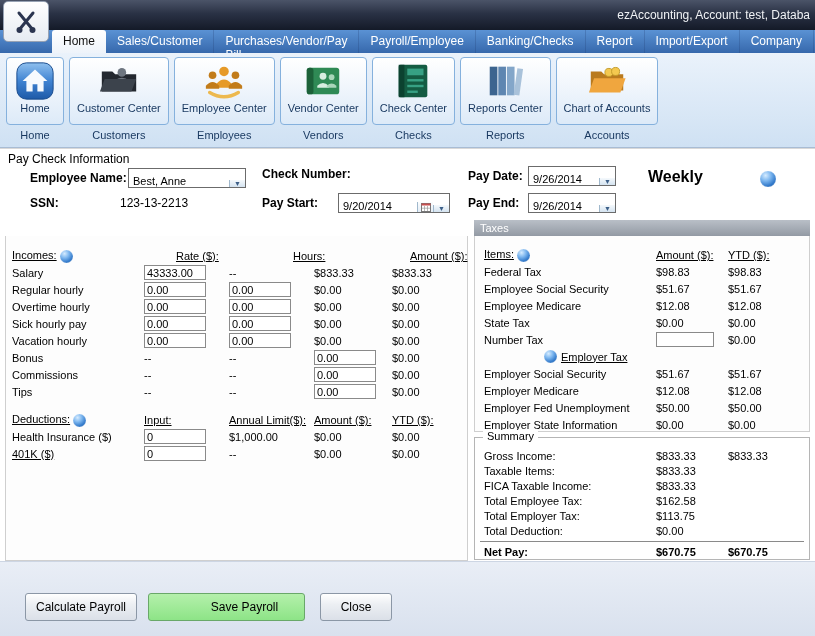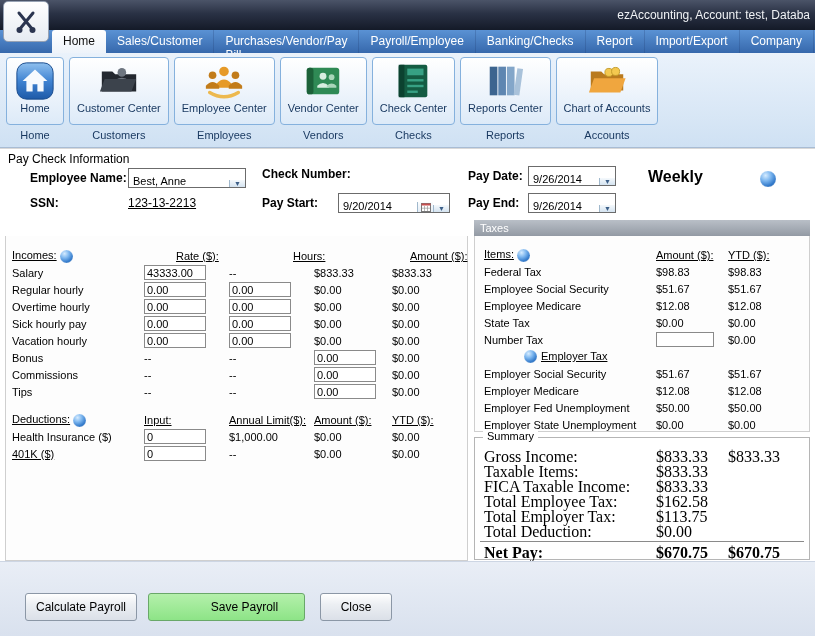--- a/index.html
+++ b/index.html
@@ -63,23 +63,23 @@
     border:1px solid #b5b5b5; background:#fff; }
   .summary-legend { position:absolute; top:-8px; left:8px; background:#fff; padding:0 4px; font-size:11px; }
 
   .irow { display:grid; grid-template-columns:132px 85px 85px 78px 1fr; align-items:center;
     height:17px; padding-left:6px; font-size:11px; color:#000; }
   .irow.hdr { height:16px; margin-top:12px;gap:32px; }
   .irow.hdr2 { height:16px; margin-top:12px; }
   .trow { display:grid; grid-template-columns:172px 72px 1fr; align-items:center;
     height:17px; padding-left:9px; font-size:11px; color:#000; }
   .trow.hdr { height:16px; margin-top:11px; }
-  .emp-hdr-inner { grid-column:1 / 4; margin-left:40px; display:flex; align-items:flex-start; gap:4px; }
+  .emp-hdr-inner { grid-column:1 / 4; margin-left:60px; display:flex; align-items:center; gap:4px; }
   .srow { display:grid; grid-template-columns:172px 72px 1fr; align-items:center;
-    height:15px; padding-left:9px; font-size:16px; color:#000;font-family:Liberation Serif, serif; }
+    height:15px; padding-left:9px; font-size:11px; color:#000; }
   .srow.first { margin-top:10px; }
   .srow.bold { font-weight:bold; }
   .sep { border-top:1px solid #8a8a8a; margin:3px 5px 2px 5px; }
   .u { text-decoration:underline; }
   .cell { white-space:nowrap; }
 
   .tbx { width:62px; height:15px; border:1px solid #8a8a8a; font-size:11px; font-family:inherit;
     padding:0 2px; background:#fff; }
   .tbx.wide { width:58px; }
 
@@ -246,21 +246,21 @@
     <span class="flabel" style="left:468px; top:20px;">Pay Date:</span>
     <div class="dropdown" style="left:528px; top:17px; width:88px;">
       <span class="dd-text">9/26/2014</span>
       <span class="dd-btn">▼</span>
     </div>
 
     <span class="weekly">Weekly</span>
     <span class="globe big" style="left:760px; top:22px;"></span>
 
     <span class="flabel" style="left:30px; top:47px;">SSN:</span>
-    <span class="fval" style="left:128px; top:47px;text-decoration:underline;">123-13-2213</span>
+    <span class="fval" style="left:120px; top:47px;">123-13-2213</span>
 
     <span class="flabel" style="left:262px; top:47px;">Pay Start:</span>
     <div class="dropdown" style="left:338px; top:44px; width:112px;">
       <span class="dd-text">9/20/2014</span>
       <span class="dd-cal">
         <svg width="10" height="10" viewBox="0 0 10 10">
           <rect x="0.5" y="1.5" width="9" height="8" fill="#fff" stroke="#777"></rect>
           <rect x="0.5" y="1.5" width="9" height="2" fill="#c75050"></rect>
           <line x1="3.5" y1="4" x2="3.5" y2="9" stroke="#999" stroke-width="0.7"></line>
           <line x1="6.5" y1="4" x2="6.5" y2="9" stroke="#999" stroke-width="0.7"></line>
@@ -433,21 +433,21 @@
       <span class="cell">Employer Medicare</span>
       <span class="cell">$12.08</span>
       <span class="cell">$12.08</span>
     </div>
     <div class="trow">
       <span class="cell">Employer Fed Unemployment</span>
       <span class="cell">$50.00</span>
       <span class="cell">$50.00</span>
     </div>
     <div class="trow">
-      <span class="cell">Employer State Unemployment</span>
+      <span class="cell">Employer State Information</span>
       <span class="cell">$0.00</span>
       <span class="cell">$0.00</span>
     </div>
 
   </div>
 
   <div class="summary-panel">
     <span class="summary-legend">Summary</span>
 
     <div class="srow first">

